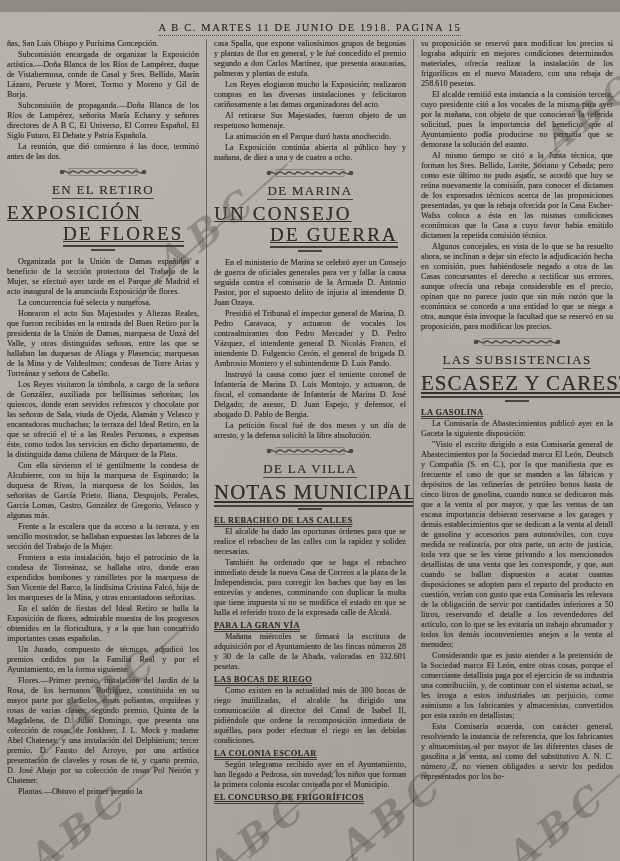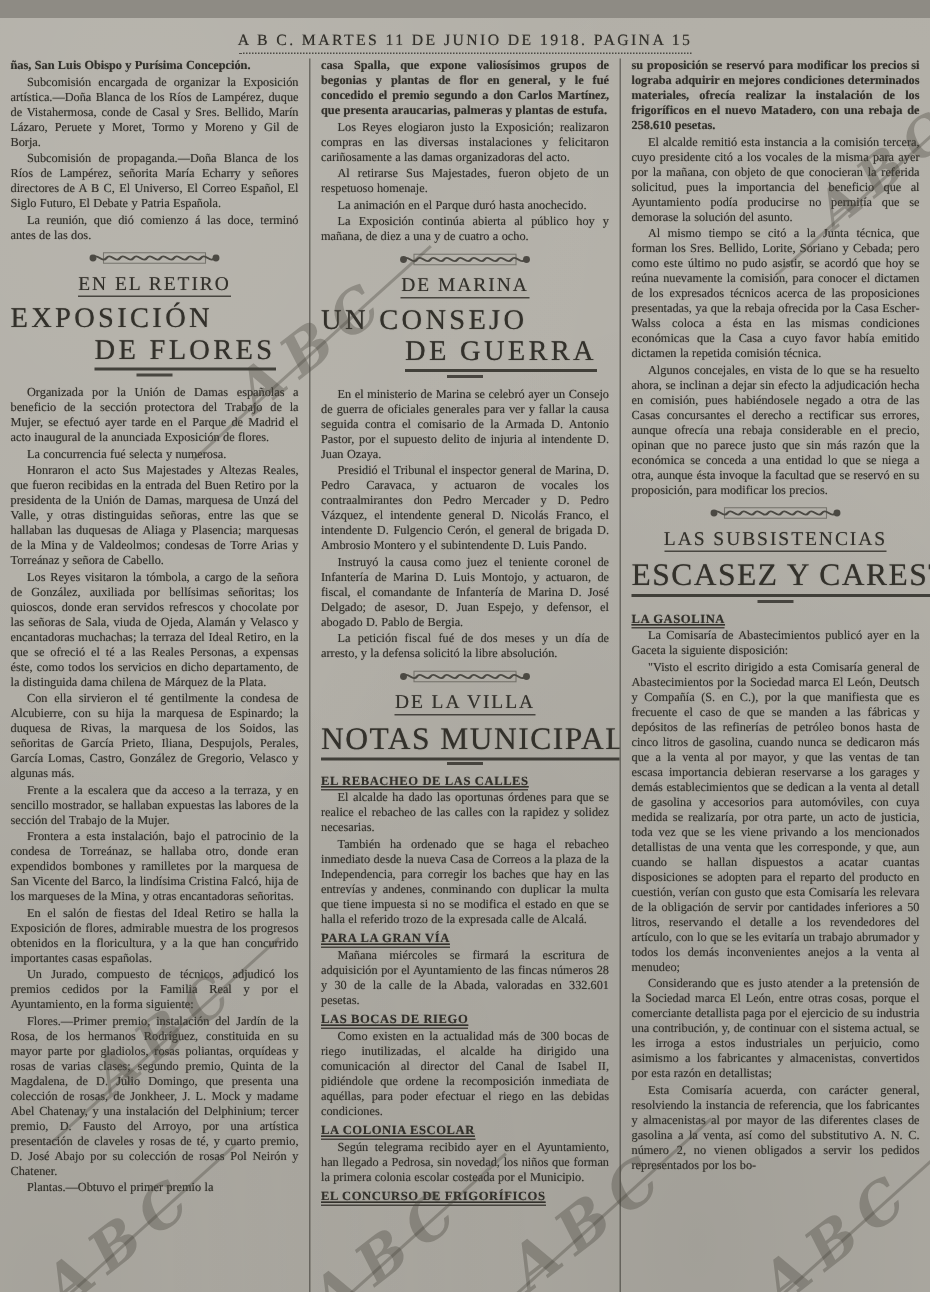--- a/index.html
+++ b/index.html
@@ -30,36 +30,37 @@
   .columns{ display:flex; margin-top:5px; height:832px; }
   .col{ flex:1 1 0; padding:0 7px; overflow:hidden; }
   .col + .col{ border-left:1px solid var(--rule); }
 
   p.body{
     margin:0 0 1px 0; font-size:8.2px; line-height:1.22;
     text-align:justify; text-indent:11px;
     text-shadow:0 0 0.5px rgba(40,38,33,0.55);
     word-spacing:0.2px;
   }
-  p.body.noindent{ text-indent:0;font-weight:bold; }
+  p.body.noindent{ text-indent:0; }
 
   .flourish{ text-align:center; margin:4px 0 2px 0; line-height:0; }
   .flourish svg{ opacity:0.85; }
 
   .kicker{ text-align:center; margin:1px 0 4px 0; }
   .kicker span{
     font-size:13px; letter-spacing:1.3px;
     border-bottom:1px solid rgba(45,43,38,0.8); padding-bottom:1px;
     text-shadow:0 0 0.5px rgba(40,38,33,0.5);
   }
 
   .headline{ margin:2px 0 6px 0; }
   .hl-line{
     font-size:19px; letter-spacing:2.2px; line-height:1.12; white-space:nowrap;
     text-shadow:0 0 0.6px rgba(40,38,33,0.7);
+    text-decoration:underline;
   }
   .hl-line.single{ font-size:21px; letter-spacing:1px; text-align:center; }
   .hl-shift{ margin-left:56px; }
   .hl-underline span{ border-bottom:2px solid rgba(45,43,38,0.85); padding-bottom:1px; }
   .hl-tick{ width:24px; height:2px; background:rgba(45,43,38,0.8); margin:4px auto 0 auto; }
 
   .subhead{ margin:3px 0 2px 0; font-size:8.4px; font-weight:bold; letter-spacing:0.4px;text-decoration:underline; }
   .subhead span{ border-bottom:1px solid rgba(45,43,38,0.8); padding-bottom:1px;
     text-shadow:0 0 0.5px rgba(40,38,33,0.5); }
 
@@ -112,21 +113,21 @@
         <p class="body">Con ella sirvieron el té gentilmente la condesa de Alcubierre, con su hija la marquesa de Espinardo; la duquesa de Rivas, la marquesa de los Soidos, las señoritas de García Prieto, Iliana, Despujols, Perales, García Lomas, Castro, González de Gregorio, Velasco y algunas más.</p>
         <p class="body">Frente a la escalera que da acceso a la terraza, y en sencillo mostrador, se hallaban expuestas las labores de la sección del Trabajo de la Mujer.</p>
         <p class="body">Frontera a esta instalación, bajo el patrocinio de la condesa de Torreánaz, se hallaba otro, donde eran expendidos bombones y ramilletes por la marquesa de San Vicente del Barco, la lindísima Cristina Falcó, hija de los marqueses de la Mina, y otras encantadoras señoritas.</p>
         <p class="body">En el salón de fiestas del Ideal Retiro se halla la Exposición de flores, admirable muestra de los progresos obtenidos en la floricultura, y a la que han concurrido importantes casas españolas.</p>
         <p class="body">Un Jurado, compuesto de técnicos, adjudicó los premios cedidos por la Familia Real y por el Ayuntamiento, en la forma siguiente:</p>
         <p class="body">Flores.—Primer premio, instalación del Jardín de la Rosa, de los hermanos Rodríguez, constituida en su mayor parte por gladiolos, rosas poliantas, orquídeas y rosas de varias clases; segundo premio, Quinta de la Magdalena, de D. Julio Domingo, que presenta una colección de rosas, de Jonkheer, J. L. Mock y madame Abel Chatenay, y una instalación del Delphinium; tercer premio, D. Fausto del Arroyo, por una artística presentación de claveles y rosas de té, y cuarto premio, D. José Abajo por su colección de rosas Pol Neirón y Chatener.</p>
         <p class="body">Plantas.—Obtuvo el primer premio la</p>
       </div>
       <div class="col">
         <p class="body noindent">casa Spalla, que expone valiosísimos grupos de begonias y plantas de flor en general, y le fué concedido el premio segundo a don Carlos Martínez, que presenta araucarias, palmeras y plantas de estufa.</p>
-        <p class="body">Los Reyes elogiaron justo la Exposición; realizaron compras en las diversas instalaciones y felicitaron cariñosamente a las damas organizadoras del acto.</p>
+        <p class="body">Los Reyes elogiaron mucho la Exposición; realizaron compras en las diversas instalaciones y felicitaron cariñosamente a las damas organizadoras del acto.</p>
         <p class="body">Al retirarse Sus Majestades, fueron objeto de un respetuoso homenaje.</p>
         <p class="body">La animación en el Parque duró hasta anochecido.</p>
         <p class="body">La Exposición continúa abierta al público hoy y mañana, de diez a una y de cuatro a ocho.</p>
         <div class="flourish">
     <svg width="88" height="12" viewBox="0 0 88 12" xmlns="http://www.w3.org/2000/svg">
       <path d="M3,6 c3,-4 6,4 9,0 s6,4 9,0 s6,4 9,0 s6,4 9,0 s6,4 9,0 s6,4 9,0 s6,4 9,0 s6,4 9,0 s6,4 9,0" fill="none" stroke="#3a3832" stroke-width="1.4"></path>
       <circle cx="3" cy="6" r="2.3" fill="#3a3832"></circle>
       <circle cx="85" cy="6" r="2.3" fill="#3a3832"></circle>
       <rect x="10" y="2.5" width="68" height="7" fill="none" stroke="#3a3832" stroke-width="0.7" opacity="0.6"></rect>
     </svg>

